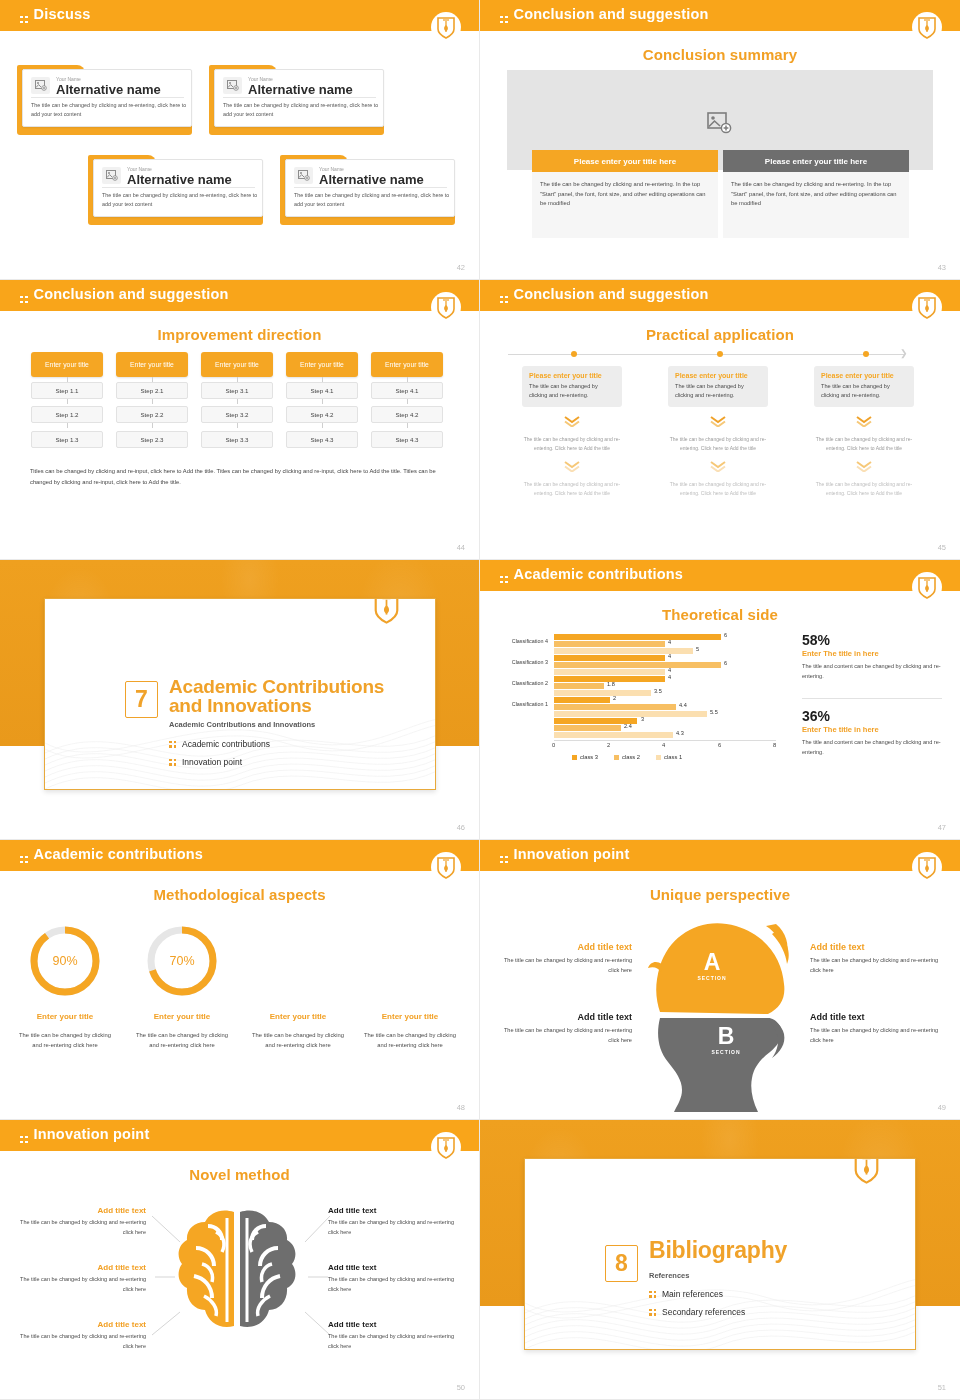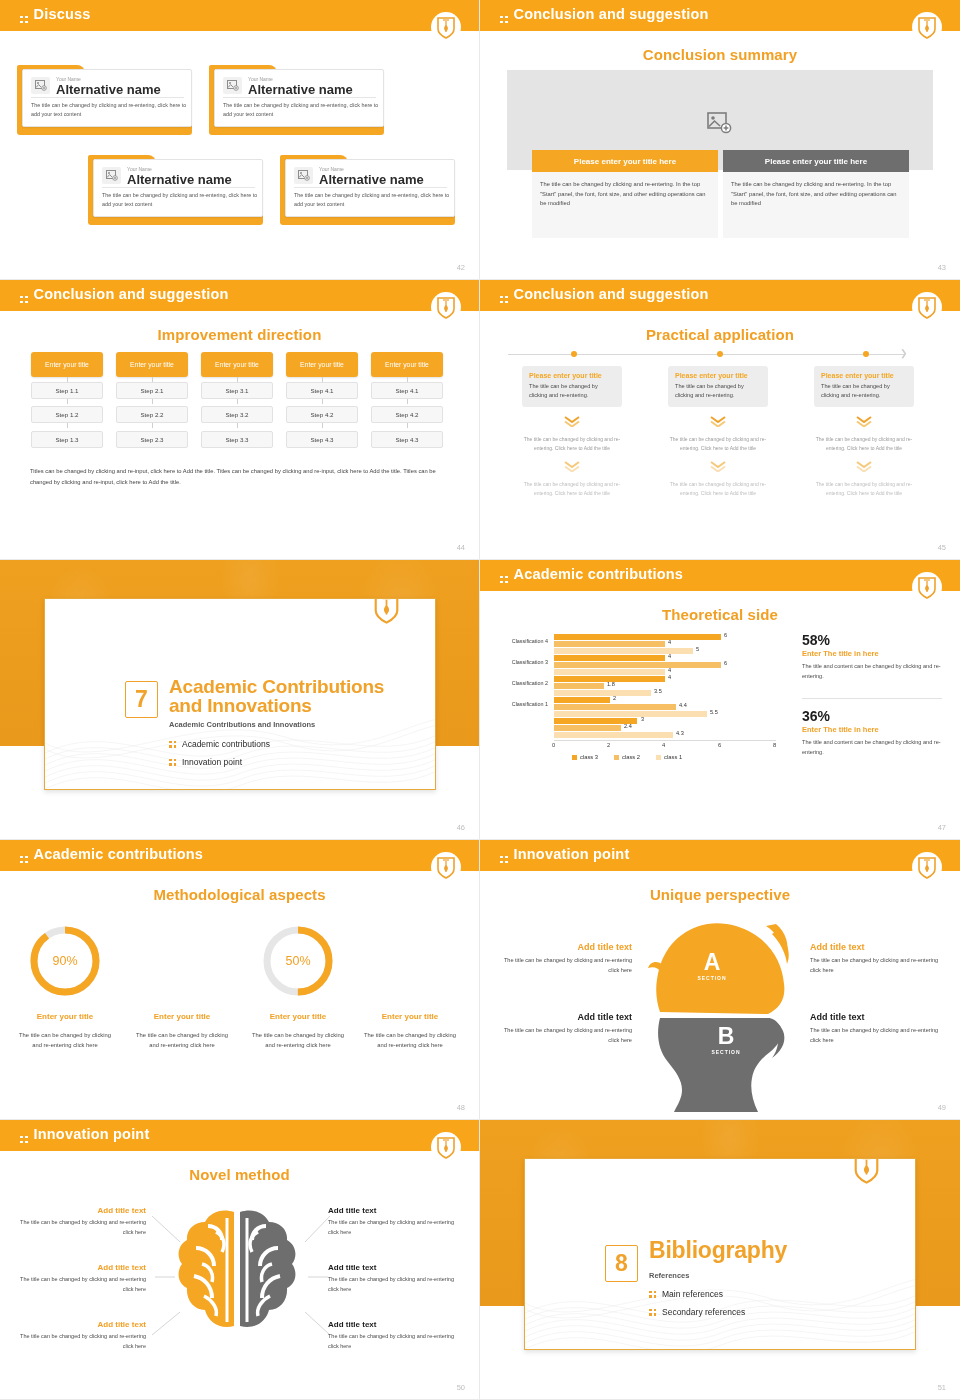--- a/index.html
+++ b/index.html
@@ -668,26 +668,26 @@
     </div>
     <div class="subtitle">Methodological aspects</div>
 
     <div class="donut" style="left:28px; top:84px;">
       <svg width="74" height="74" viewBox="0 0 74 74">
           <circle cx="37" cy="37" r="31" fill="none" stroke="#e6e6e6" stroke-width="7"></circle>
           <circle cx="37" cy="37" r="31" fill="none" stroke="#f5a623" stroke-width="7" stroke-dasharray="175.3 19.5" transform="rotate(-90 37 37)"></circle>
         </svg>
       <div class="pct">90%</div>
     </div>
-    <div class="donut" style="left:261px; top:84px;">
+    <div class="donut" style="left:145px; top:84px;">
       <svg width="74" height="74" viewBox="0 0 74 74">
           <circle cx="37" cy="37" r="31" fill="none" stroke="#e6e6e6" stroke-width="7"></circle>
-          <circle cx="37" cy="37" r="31" fill="none" stroke="#f5a623" stroke-width="7" stroke-dasharray="97.4 97.4" transform="rotate(-90 37 37)"></circle>
-        </svg>
-      <div class="pct">50%</div>
+          <circle cx="37" cy="37" r="31" fill="none" stroke="#f5a623" stroke-width="7" stroke-dasharray="136.3 58.5" transform="rotate(-90 37 37)"></circle>
+        </svg>
+      <div class="pct">70%</div>
     </div>
 
     <div class="dtitle" style="left:17px;  top:172px;">Enter your title</div>
     <div class="dtitle" style="left:134px; top:172px;">Enter your title</div>
     <div class="dtitle" style="left:250px; top:172px;">Enter your title</div>
     <div class="dtitle" style="left:362px; top:172px;">Enter your title</div>
 
     <div class="ddesc" style="left:17px;  top:190px;">The title can be changed by clicking and re-entering click here</div>
     <div class="ddesc" style="left:134px; top:190px;">The title can be changed by clicking and re-entering click here</div>
     <div class="ddesc" style="left:250px; top:190px;">The title can be changed by clicking and re-entering click here</div>

